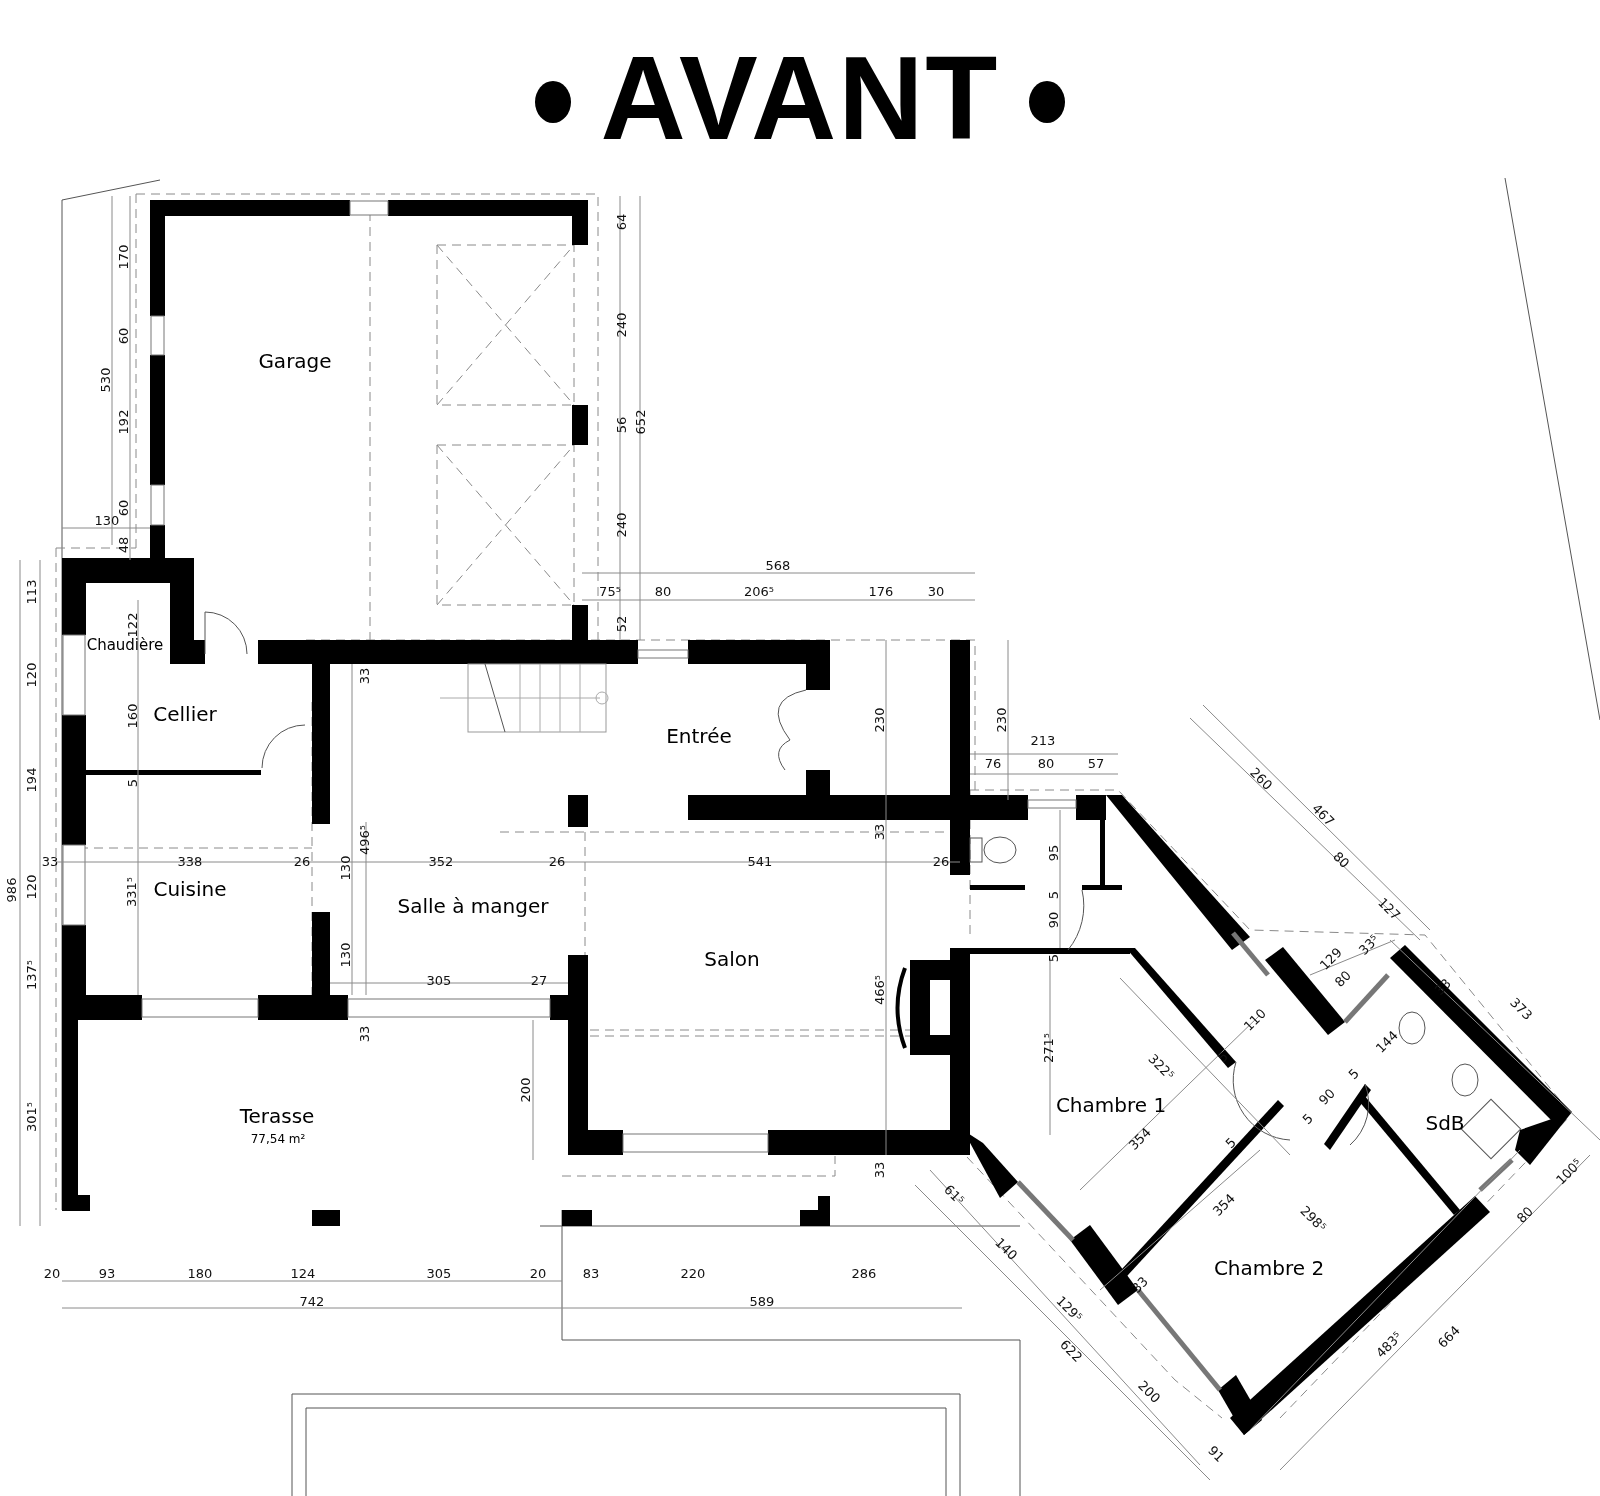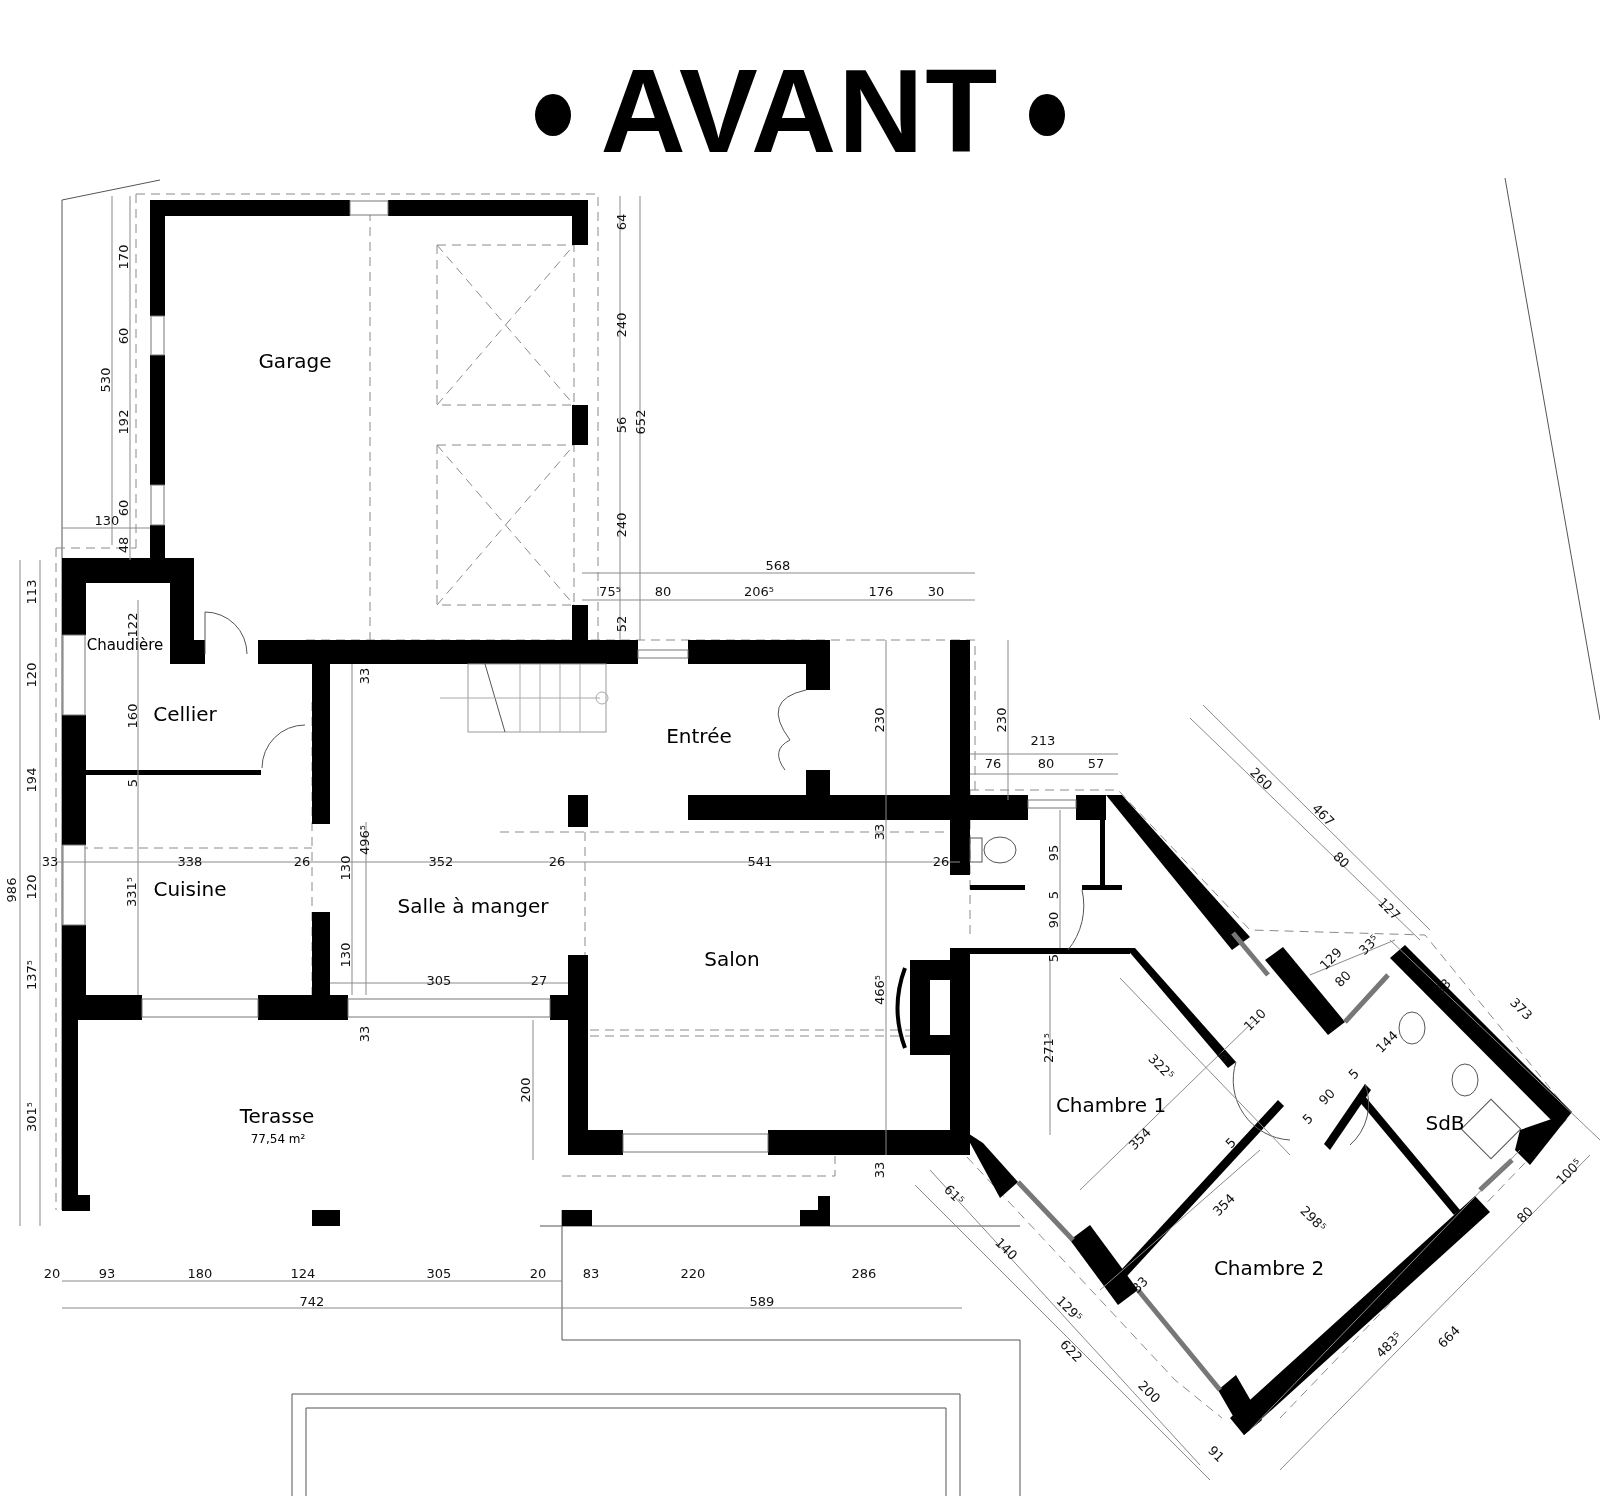--- a/index.html
+++ b/index.html
@@ -1,18 +1,18 @@
 <!DOCTYPE html>
 <html><head>
 <meta charset="utf-8">
 <style>
   html, body { margin: 0; padding: 0; background: #ffffff; }
   body { width: 1600px; height: 1496px; position: relative; overflow: hidden; font-family: "DejaVu Sans", sans-serif; }
   #title {
-    position: absolute; left: 0; top: 41px; width: 1600px; text-align: center;
+    position: absolute; left: 0; top: 28px; width: 1600px; text-align: center;
     font-family: "Liberation Sans", sans-serif; font-weight: bold; font-size: 118px;
     letter-spacing: 2px; color: #000; line-height: 140px;
   }
   #title .dot { display: inline-block; width: 36px; height: 42px; border-radius: 50%; background: #000; vertical-align: middle; margin: 0 30px; position: relative; top: -6px; }
   #plan { position: absolute; left: 0; top: 0; }
   .wall { fill: #000; }
   .dim { stroke: #8a8a8a; stroke-width: 1; fill: none; }
   .dash { stroke: #8a8a8a; stroke-width: 1; fill: none; stroke-dasharray: 9 6; }
   .thin { stroke: #555; stroke-width: 1; fill: none; }
   .win { fill: #fff; stroke: #777; stroke-width: 1; }

